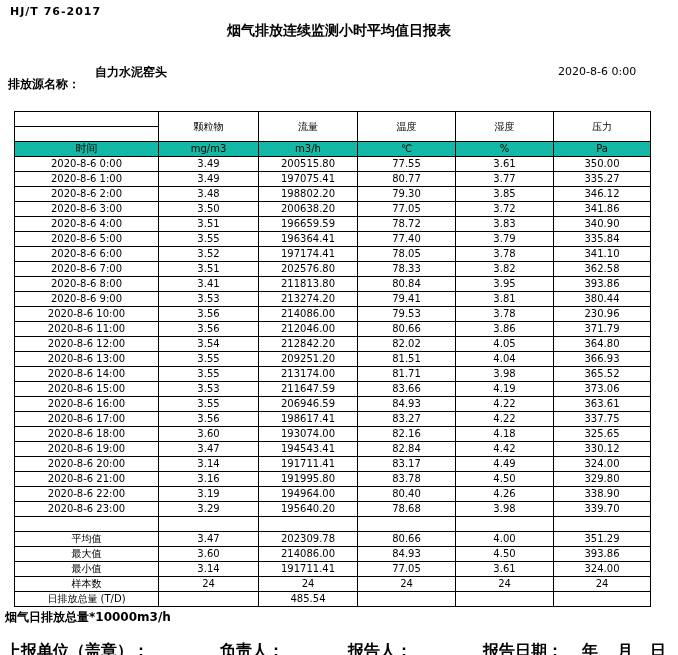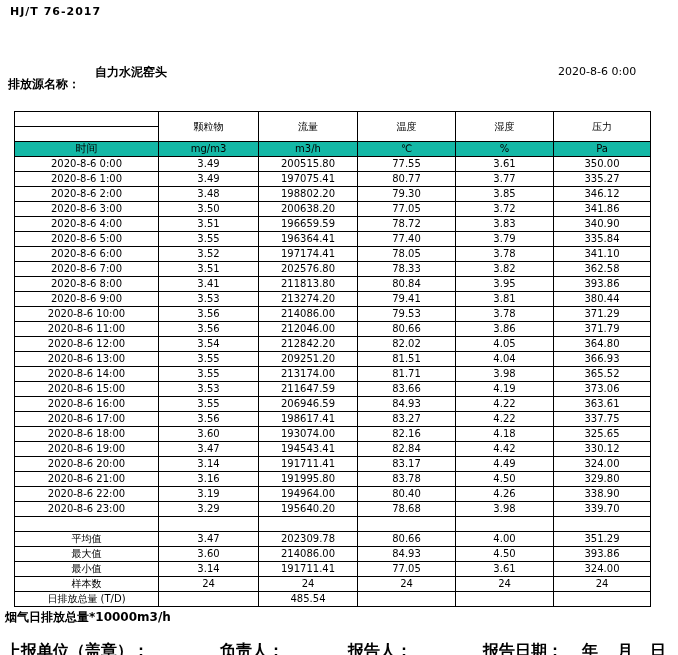--- a/index.html
+++ b/index.html
@@ -43,20 +43,21 @@
   .f-month{left:617px;}
   .f-day{left:650px;}
 </style>
 </head>
 <body>
 
 <div class="page">
 
   <div class="std-no">HJ/T  76-2017</div>
 
+  <div class="title">烟气排放连续监测小时平均值日报表</div>
 
   <div class="info-line">
     <span class="src-label">排放源名称：</span>
     <span class="src-name">自力水泥窑头</span>
     <span class="report-dt">2020-8-6 0:00</span>
   </div>
 
   <table class="report">
     <colgroup>
       <col style="width:144px">
@@ -167,21 +168,21 @@
           <td>79.41</td>
           <td>3.81</td>
           <td>380.44</td>
         </tr>
         <tr>
           <td>2020-8-6 10:00</td>
           <td>3.56</td>
           <td>214086.00</td>
           <td>79.53</td>
           <td>3.78</td>
-          <td>371.29</td>
+          <td>230.96</td>
         </tr>
         <tr>
           <td>2020-8-6 11:00</td>
           <td>3.56</td>
           <td>212046.00</td>
           <td>80.66</td>
           <td>3.86</td>
           <td>371.79</td>
         </tr>
         <tr>

